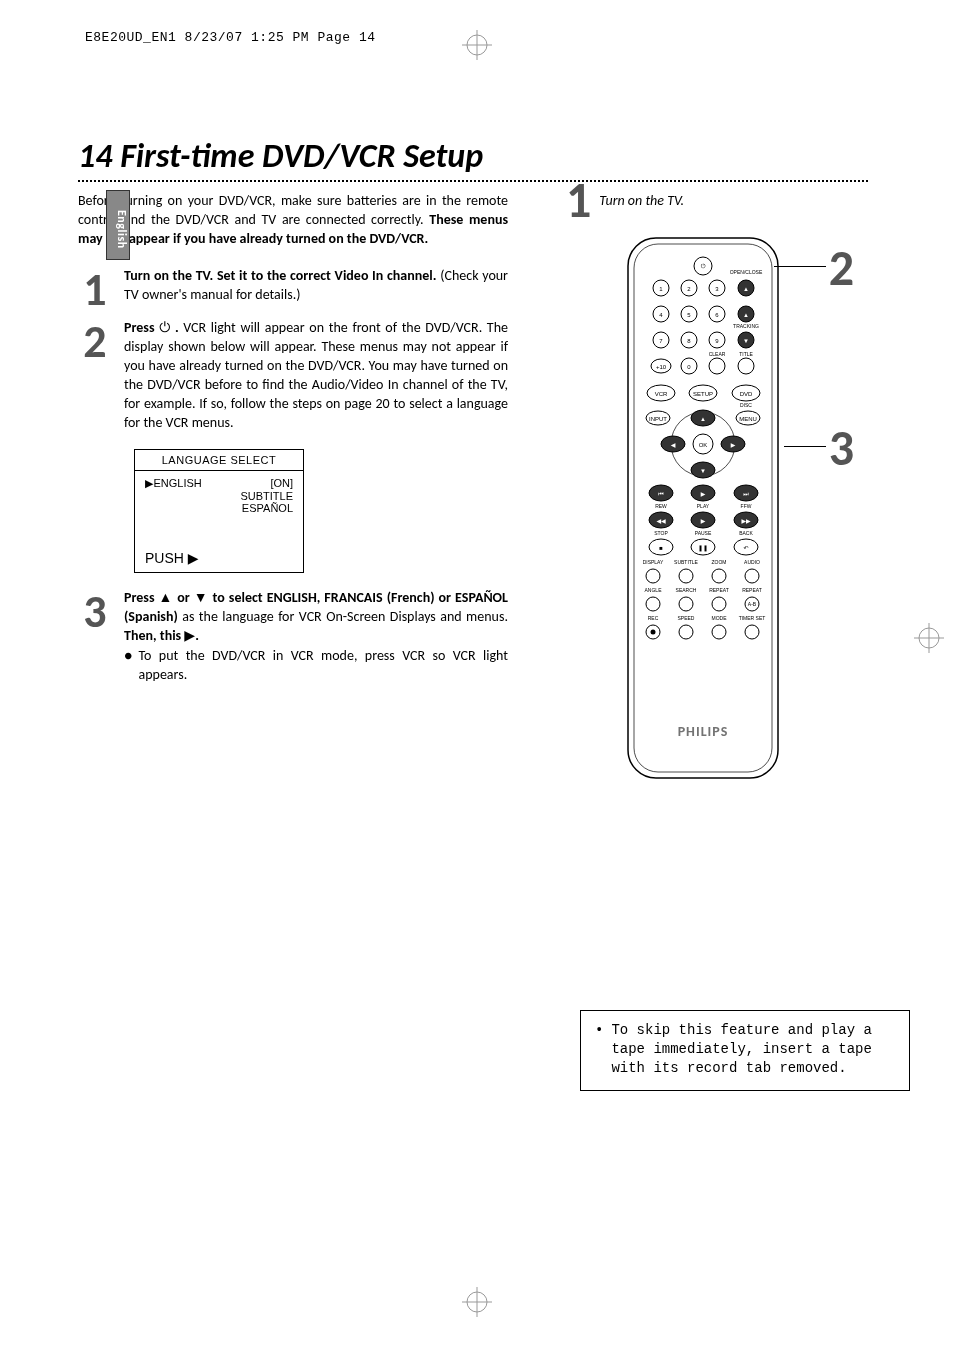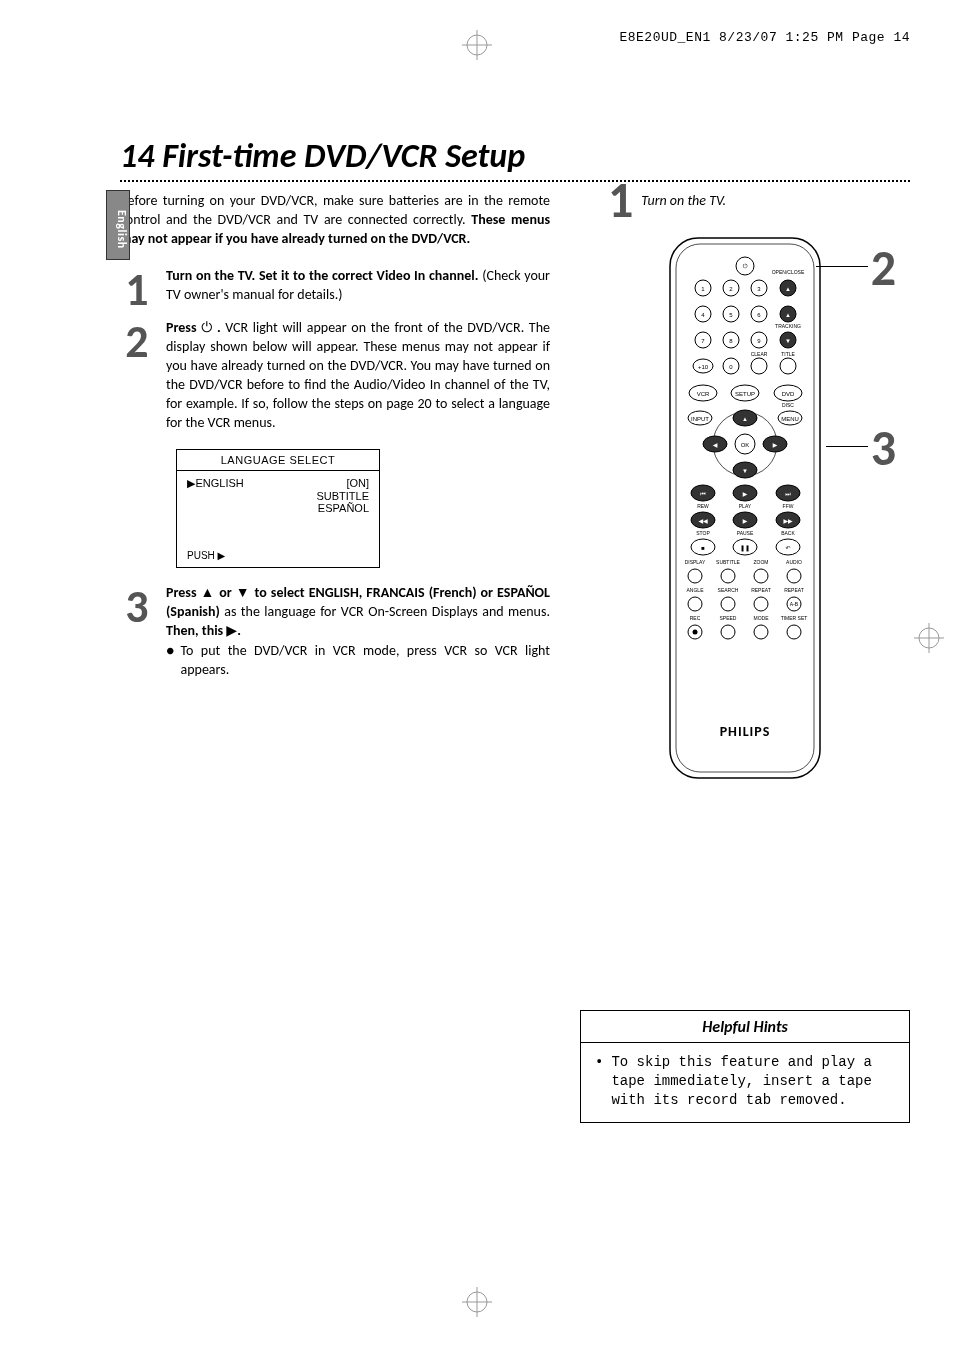--- a/index.html
+++ b/index.html
@@ -14,22 +14,21 @@
   .page {
     position: absolute;
     left: 50px;
     top: 30px;
     width: 860px;
   }
   .print-header {
     font-family: "Courier New", monospace;
     font-size: 13px;
     letter-spacing: 0.5px;
-    margin-left: 25px;
-    text-align: right;
+    margin-left: 35px;
   }
   .crop-top {
     position: absolute;
     left: 50%;
     top: 30px;
     transform: translateX(-50%);
   }
   .crop-top svg { display: block; }
   .crop-side {
     position: absolute;
@@ -54,21 +53,21 @@
     color: #fff;
     font-size: 12px;
     writing-mode: vertical-rl;
     text-align: center;
     padding-top: 8px;
     font-weight: bold;
     letter-spacing: 0.5px;
   }
   .content {
     margin-top: 90px;
-    margin-left: 70px;
+    margin-left: 28px;
     width: 790px;
   }
   .title {
     font-size: 34px;
     font-weight: bold;
     font-style: italic;
     margin-bottom: 4px;
   }
   .dotted {
     border-top: 2px dotted #000;
@@ -90,40 +89,40 @@
     line-height: 0.8;
     width: 34px;
     text-align: center;
     flex-shrink: 0;
     margin-top: 4px;
   }
   .step-body { font-size: 14px; line-height: 1.35; flex: 1; text-align: justify; }
   .bullet-line { display: flex; gap: 6px; margin-top: 2px; }
   .bullet-dot { font-size: 14px; }
   .osd-box {
-    width: 204px;
+    width: 170px;
     margin: 16px 0 16px 56px;
     border: 1px solid #000;
     font-size: 11px;
     font-family: Arial, sans-serif;
   }
   .osd-title { text-align: center; padding: 4px 0; border-bottom: 1px solid #000; letter-spacing: 0.5px; }
   .osd-body { padding: 6px 10px 30px 10px; text-align: right; }
   .osd-row { display: flex; justify-content: space-between; }
-  .osd-footer { padding: 6px 10px; font-size: 10px; }
+  .osd-footer { padding: 6px 10px; font-size: 14px; }
   .right-step1 { display: flex; align-items: center; gap: 8px; margin-left: 28px; margin-bottom: 8px; margin-top: -12px; }
   .right-num { font-size: 50px; font-weight: bold; color: #555; line-height: 0.8; }
   .right-text { font-size: 14px; font-style: italic; }
   .remote-wrap { position: relative; margin: 0 auto; width: 210px; }
   .callout-num { position: absolute; font-size: 50px; font-weight: bold; color: #555; line-height: 0.8; }
   .callout-line { position: absolute; border-top: 1px solid #000; }
   svg.remote { display: block; }
   .brand {
     position: absolute; left: 50%; bottom: 48px; transform: translateX(-50%);
-    font-weight: bold; font-size: 14px; letter-spacing: 1px; color: #000000;
+    font-weight: bold; font-size: 14px; letter-spacing: 1px; color: #737373;
   }
   .btn-round { fill: #fff; stroke: #000; stroke-width: 1; }
   .btn-dark { fill: #333; stroke: #000; stroke-width: 1; }
   .btn-oval { fill: #fff; stroke: #000; stroke-width: 1; }
   .btn-pill-dark { fill: #333; stroke: #000; stroke-width: 1; }
   .txt { font-size: 6px; font-family: Arial, sans-serif; fill: #000; text-anchor: middle; }
   .txt-sm { font-size: 5px; font-family: Arial, sans-serif; fill: #000; text-anchor: middle; }
   .txt-white { fill: #fff; font-size: 6px; font-family: Arial, sans-serif; text-anchor: middle; }
   .hints {
     position: absolute;
@@ -369,21 +368,20 @@
             <circle cx="154" cy="404" r="7" class="btn-round"></circle>
           </svg>
           <div class="brand">PHILIPS</div>
         </div>
       </div>
     </div>
   </div>
 </div>
 
 <div class="hints">
-  <div class="hints-title">Helpful Hints</div>
   <div class="hints-body">
     <ul>
       <li>
           <span>To skip this feature and play a tape immediately, insert a tape with its record tab removed.</span>
         </li>
     </ul>
   </div>
 </div>
 
 </body></html>

